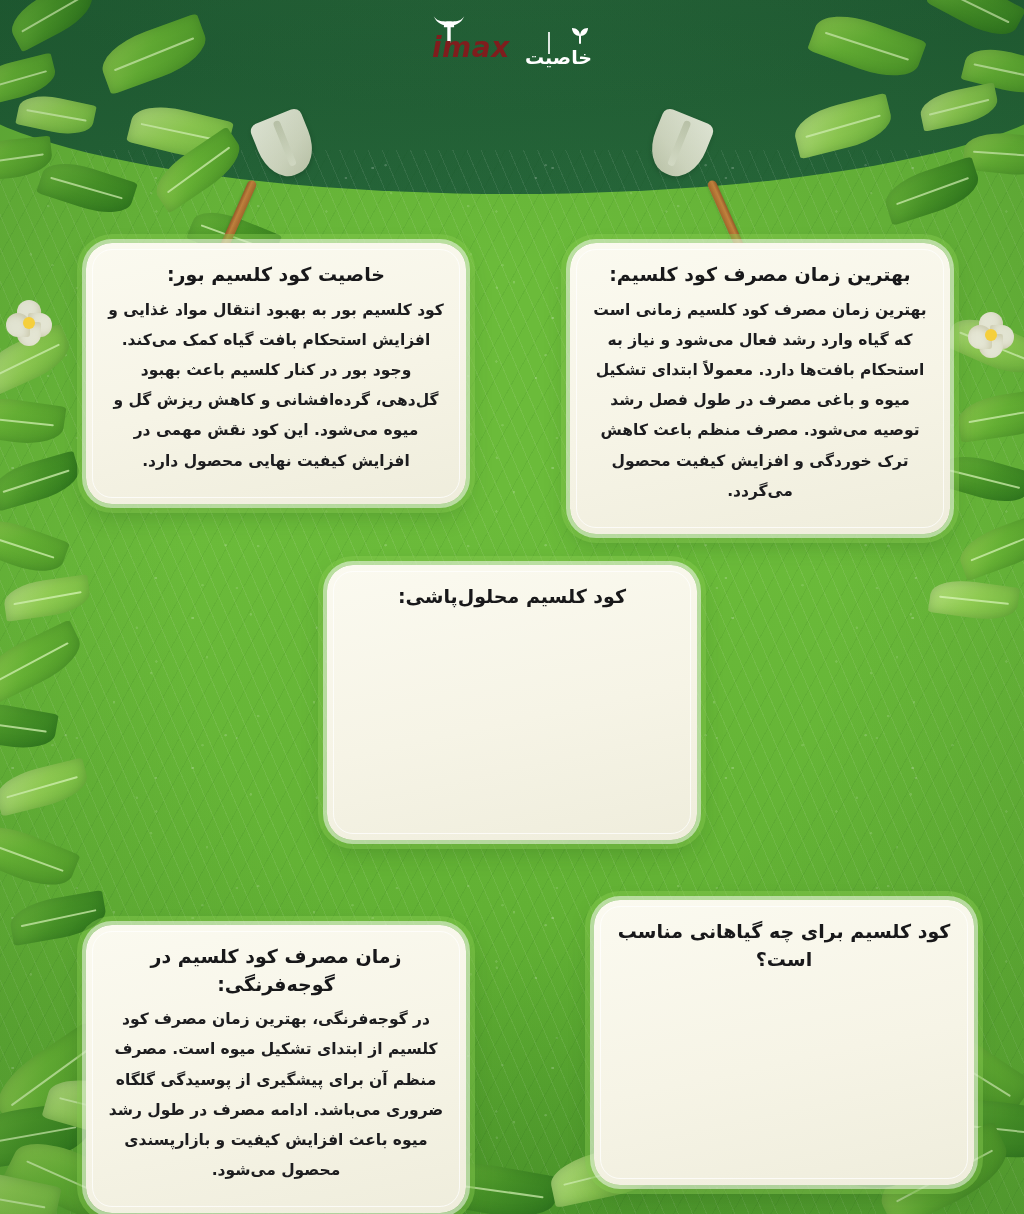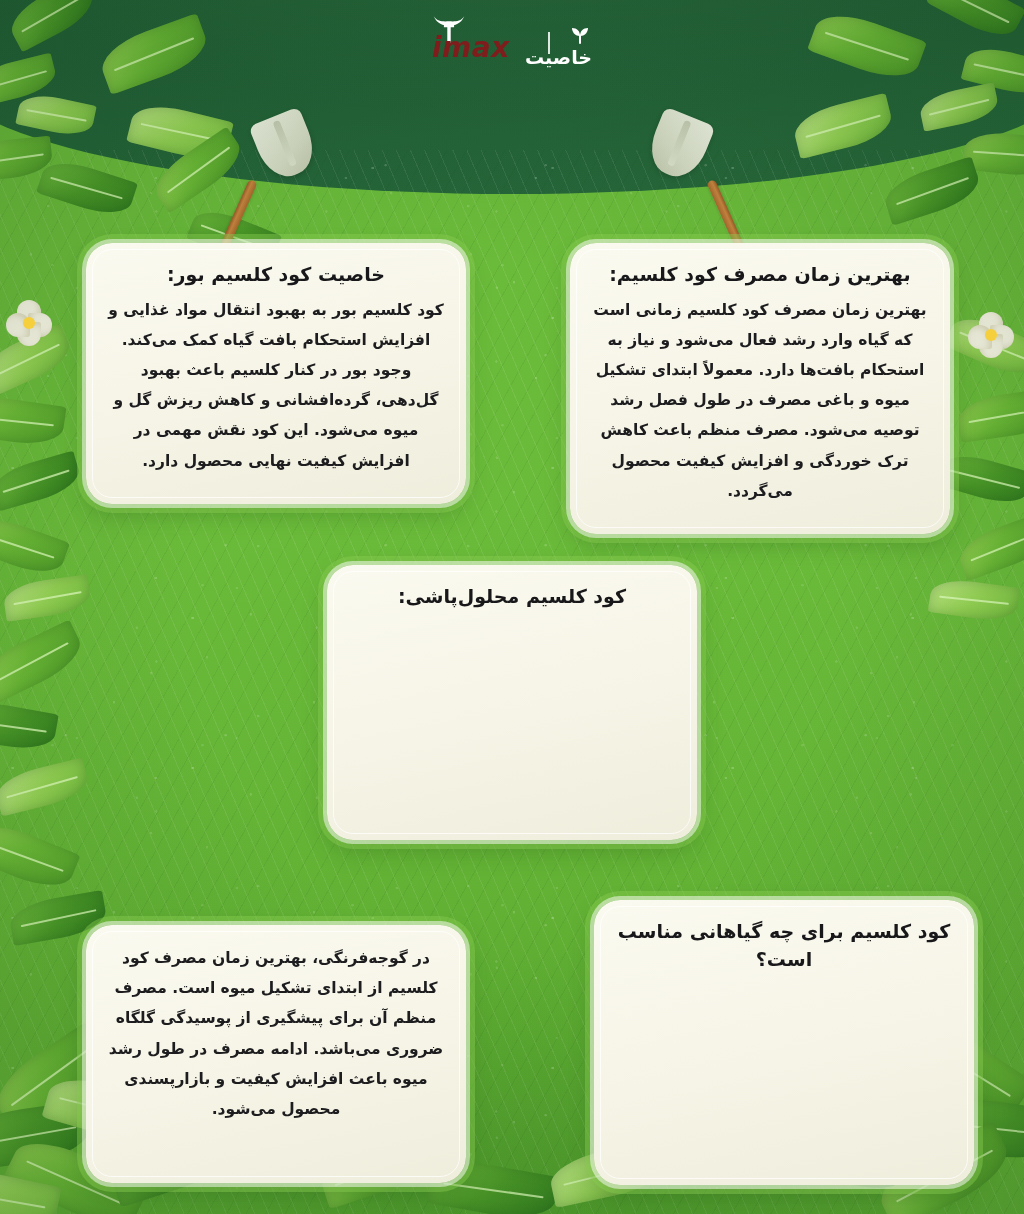--- a/index.html
+++ b/index.html
@@ -427,20 +427,21 @@
   <div class="card" id="card-best-time">
     <div class="card-title">بهترین زمان مصرف کود کلسیم:</div>
     <div class="card-body">بهترین زمان مصرف کود کلسیم زمانی است که گیاه وارد رشد فعال می‌شود و نیاز به استحکام بافت‌ها دارد. معمولاً ابتدای تشکیل میوه و باغی مصرف در طول فصل رشد توصیه می‌شود. مصرف منظم باعث کاهش ترک خوردگی و افزایش کیفیت محصول می‌گردد.</div>
   </div>
 
   <div class="card" id="card-foliar">
     <div class="card-title">کود کلسیم محلول‌پاشی:</div>
   </div>
 
   <div class="card" id="card-tomato">
+    <div class="card-title">زمان مصرف کود کلسیم در گوجه‌فرنگی:</div>
     <div class="card-body">در گوجه‌فرنگی، بهترین زمان مصرف کود کلسیم از ابتدای تشکیل میوه است. مصرف منظم آن برای پیشگیری از پوسیدگی گلگاه ضروری می‌باشد. ادامه مصرف در طول رشد میوه باعث افزایش کیفیت و بازارپسندی محصول می‌شود.</div>
   </div>
 
   <div class="card" id="card-plants">
     <div class="card-title">کود کلسیم برای چه گیاهانی مناسب است؟</div>
   </div>
 
   <div class="vignette"></div>
 </div>
 

